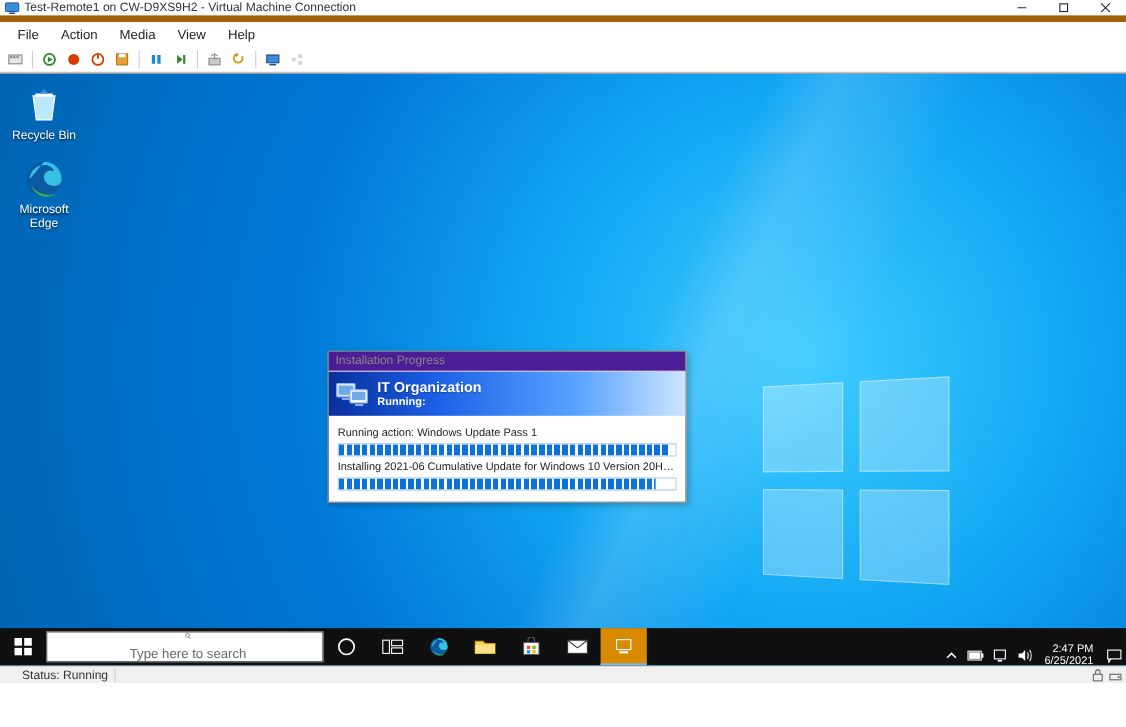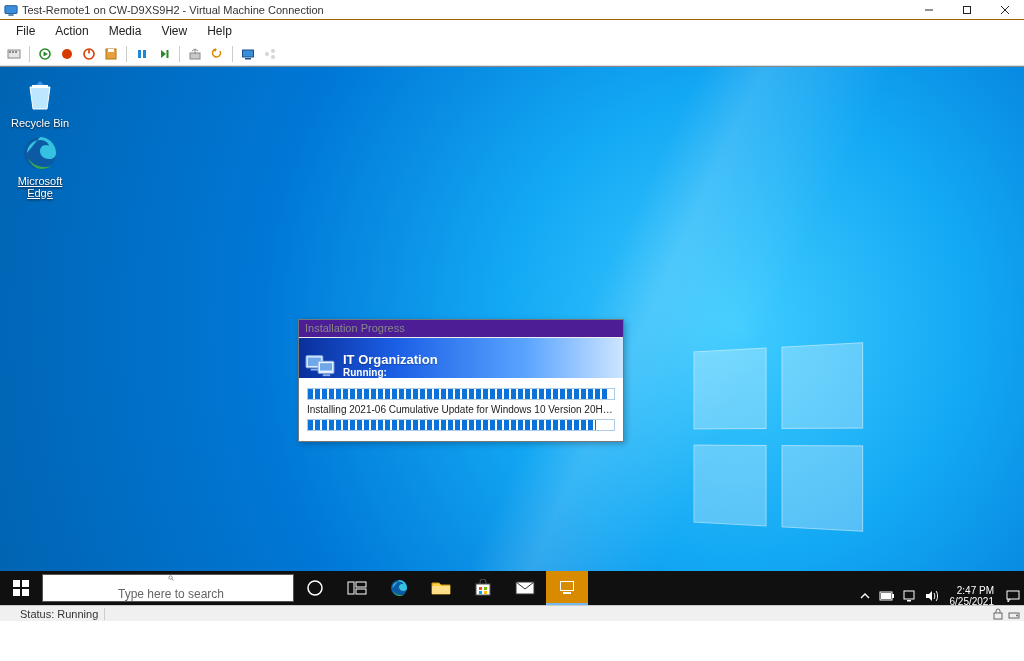--- a/index.html
+++ b/index.html
@@ -1,19 +1,19 @@
 <!DOCTYPE html>
 <html><head>
 <meta charset="utf-8">
 <style>
 * { box-sizing: border-box; margin: 0; padding: 0; font-family: "Segoe UI", Tahoma, sans-serif; }
 html, body { width: 1024px; height: 661px; overflow: hidden; background: #fff; }
 
 
-.host-titlebar { height: 20px; display: flex; align-items: center; background: #fff; border-bottom: 1px solid #a16207; font-size: 11px; padding-left: 4px; }
+.host-titlebar { height: 20px; display: flex; align-items: center; background: #fff; border-bottom: 6px solid #a16207; font-size: 11px; padding-left: 4px; }
 .host-titlebar .app-icon { width: 14px; height: 14px; margin-right: 4px; display: inline-flex; }
 .host-titlebar .title-text { flex: 1; color: #333; }
 .host-titlebar .win-btn { width: 38px; height: 20px; display: flex; align-items: center; justify-content: center; }
 .host-titlebar .win-btn svg { width: 10px; height: 10px; }
 
 
 .menubar { height: 22px; display: flex; align-items: center; background: #fff; font-size: 12px; padding-left: 6px; color: #222; }
 .menubar span { padding: 2px 10px; }
 
 
@@ -33,21 +33,21 @@
 .win-logo .q { position: absolute; width: 82px; height: 82px; background: rgba(255,255,255,.28); border: 1px solid rgba(255,255,255,.4); }
 .win-logo .q.tl { left: 0; top: 0; }
 .win-logo .q.tr { right: 0; top: 0; }
 .win-logo .q.bl { left: 0; bottom: 0; }
 .win-logo .q.br { right: 0; bottom: 0; }
 .light-ray { position: absolute; left: 0; top: 0; width: 100%; height: 100%; background: linear-gradient(115deg, transparent 55%, rgba(255,255,255,.15) 60%, transparent 70%); pointer-events: none; }
 
 
 .dlg { position: absolute; left: 298px; top: 252px; width: 326px; background: #fff; border: 1px solid #777; box-shadow: 2px 2px 6px rgba(0,0,0,.25); font-size: 11px; }
 .dlg-title { height: 18px; padding: 2px 6px; color: #888; font-size: 11px; background: #4c1d95; border-bottom: 1px solid #eee; }
-.dlg-banner { height: 40px; background: linear-gradient(90deg, #0a2f9b 0%, #1b5fe6 30%, #5aa4ff 70%, #cde5ff 100%); display: flex; align-items: flex-end; padding-left: 6px; gap: 8px; }
+.dlg-banner { height: 40px; background: linear-gradient(90deg, #0a2f9b 0%, #1b5fe6 30%, #5aa4ff 70%, #cde5ff 100%); display: flex; align-items: center; padding-left: 6px; gap: 8px; }
 .dlg-banner .org { color: #fff; font-size: 13px; font-weight: 600; line-height: 1.1; text-shadow: 0 1px 1px rgba(0,0,0,.3); }
 .dlg-banner .state { color: #fff; font-size: 10px; font-weight: 600; }
 .dlg-banner .comp-icon { width: 30px; height: 26px; }
 .dlg-body { padding: 6px 8px 10px; }
 .action-line { font-size: 10px; color: #222; margin-top: 4px; white-space: nowrap; overflow: hidden; text-overflow: ellipsis; }
 .pbar { height: 12px; margin-top: 4px; border: 1px solid #adcbe7; background: #fff;
         background-image: repeating-linear-gradient(90deg, #0a72d8 0 5px, #fff 5px 7px);
         background-size: auto; position: relative; }
 .pbar .mask { position: absolute; right: 0; top: 0; bottom: 0; background: #fff; }
 .pbar.p1 .mask { width: 2%; }
@@ -193,21 +193,21 @@
   <div class="desk-icon" style="left:4px; top:8px;">
     <div class="icon-box">
       <svg viewBox="0 0 40 40">
           <path d="M10 12h20l-3 22H13z" fill="#bde6ff" stroke="#fff"></path>
           <path d="M12 10h16v3H12z" fill="#fff"></path>
           <path d="M20 6l4 4h-8z" fill="#3e8fe0"></path>
         </svg>
     </div>
     <div>Recycle Bin</div>
   </div>
-  <div class="desk-icon" style="left:4px; top:66px;text-decoration:underline;">
+  <div class="desk-icon" style="left:4px; top:76px;">
     <div class="icon-box">
       <svg viewBox="0 0 40 40">
           <circle cx="20" cy="20" r="16" fill="#0c59a4"></circle>
           <path d="M20 4a16 16 0 0 1 16 16c0 4-3 6-7 6-6 0-9-4-9-8 0-3 2-6 6-6 2 0 3 1 3 1s-1-6-9-6c-7 0-13 6-13 13" fill="#35c1e0"></path>
           <path d="M8 25c2 6 7 11 14 11 5 0 9-3 9-3s-3 1-6 1c-8 0-14-4-17-9z" fill="#34a853"></path>
         </svg>
     </div>
     <div style="white-space:pre-line;">Microsoft
 Edge</div>
   </div>
@@ -222,20 +222,21 @@
         <rect x="14" y="10" width="17" height="13" rx="1" fill="#eaf3ff" stroke="#8cb3e6"></rect>
         <rect x="16" y="12" width="13" height="8" fill="#6ea8e6"></rect>
         <rect x="19" y="24" width="8" height="2" fill="#8cb3e6"></rect>
       </svg>
       <div>
         <div class="org">IT Organization</div>
         <div class="state">Running:</div>
       </div>
     </div>
     <div class="dlg-body">
+      <div class="action-line">Running action: Windows Update Pass 1</div>
       <div class="pbar p1">
           <div class="mask"></div>
         </div>
       <div class="action-line">Installing 2021-06 Cumulative Update for Windows 10 Version 20H2 for x64-based Sy...</div>
       <div class="pbar p2">
           <div class="mask"></div>
         </div>
     </div>
   </div>
 

